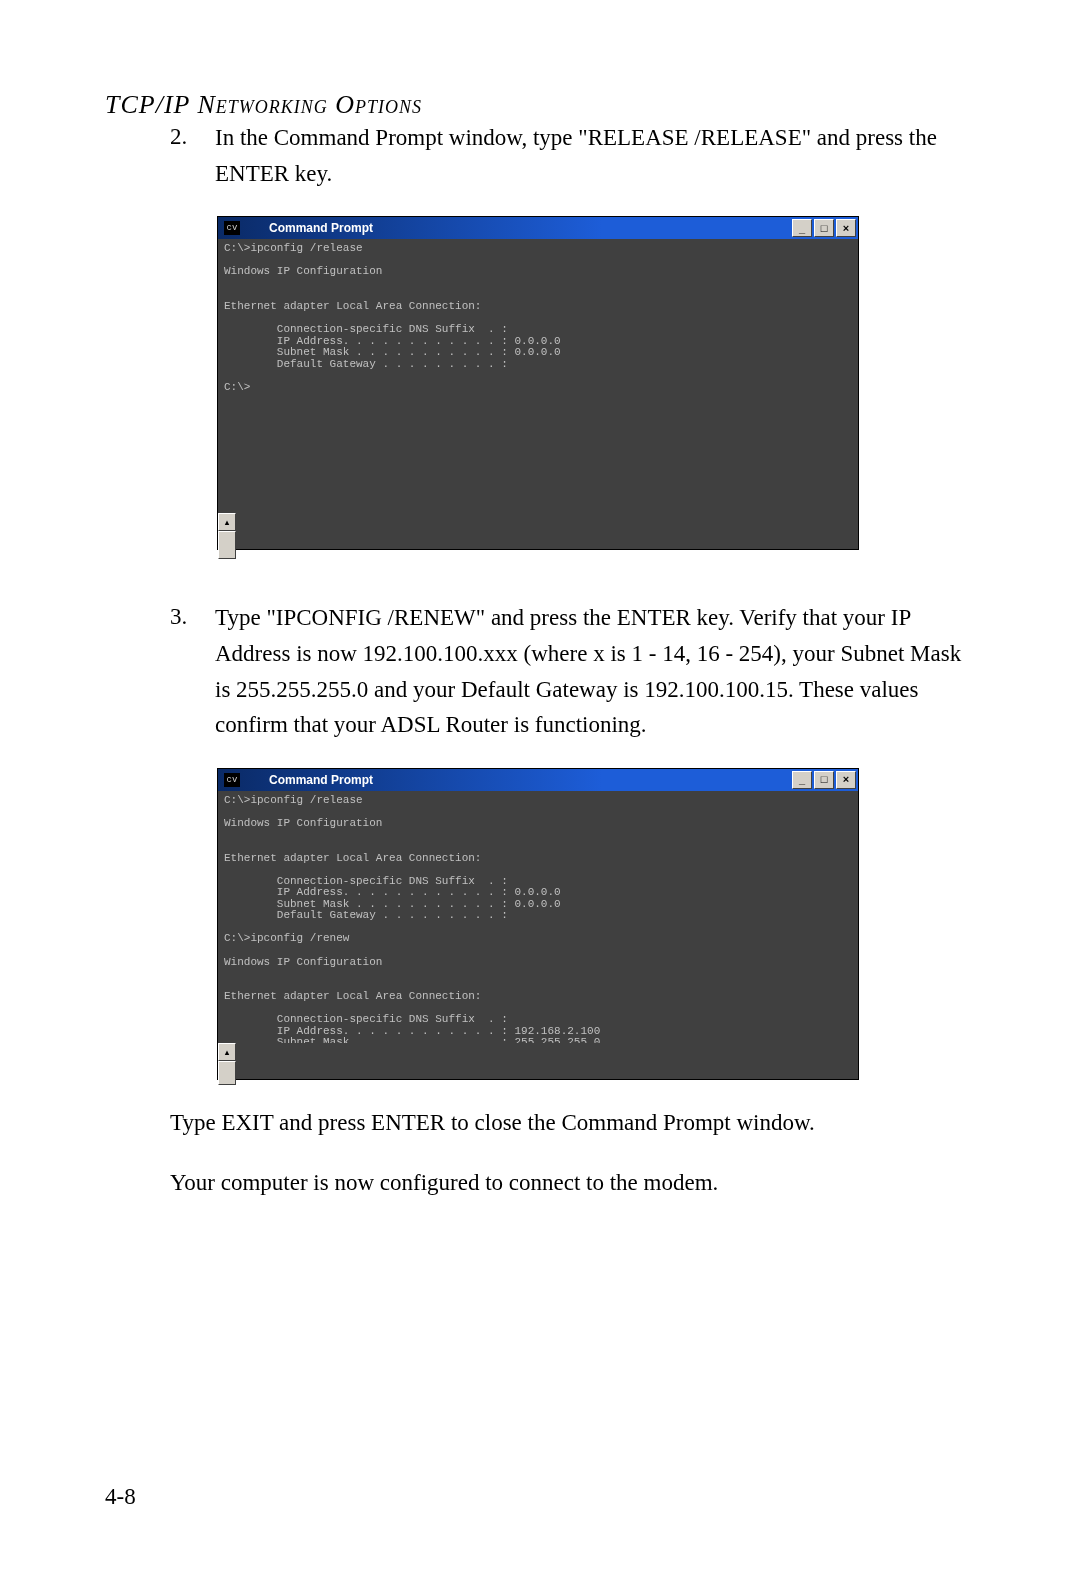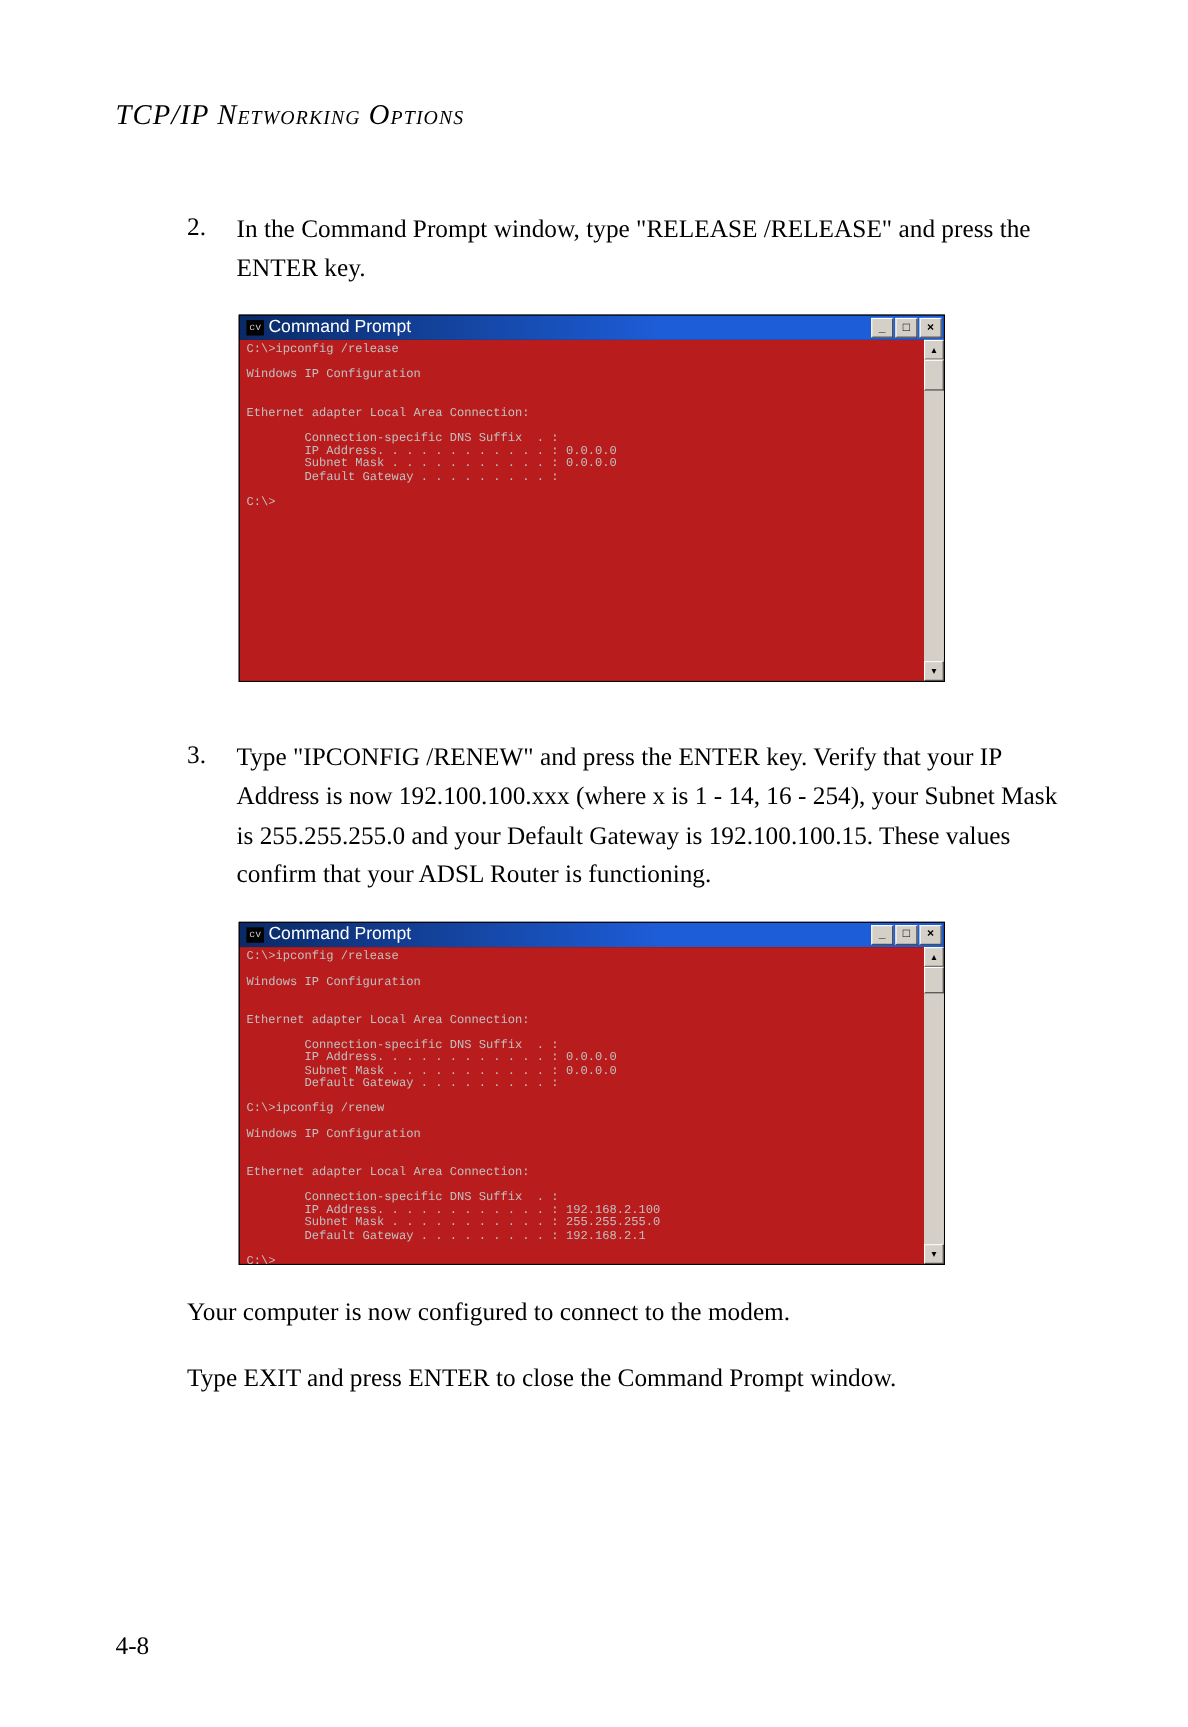--- a/index.html
+++ b/index.html
@@ -13,21 +13,20 @@
     position: relative;
   }
   .page {
     padding: 90px 105px 60px 105px;
   }
   .header-title {
     font-style: italic;
     font-variant: small-caps;
     font-size: 26px;
     letter-spacing: 1px;
-    margin-bottom: 70px;
   }
   .step {
     display: flex;
     margin-bottom: 20px;
     margin-left: 65px;
   }
   .step-num {
     width: 45px;
     flex-shrink: 0;
     font-size: 23px;
@@ -65,23 +64,24 @@
     display: inline-flex;
     align-items: center;
     justify-content: center;
     font-size: 9px;
     color: #ccc;
     font-family: "Courier New", monospace;
   }
   .titlebar .tb-title {
     color: #fff;
     font-family: Tahoma, sans-serif;
-    font-weight: normal;
-    font-size: 16px;
-    flex: 1;
+    font-weight: bold;
+    font-size: 12px;
+    flex: 1;
+    margin-left: 25px;
   }
   .tb-btns {
     display: flex;
     gap: 2px;
   }
   .tb-btn {
     width: 18px;
     height: 16px;
     background: #d4d0c8;
     border: 1px solid #fff;
@@ -91,21 +91,22 @@
     align-items: center;
     justify-content: center;
     font-size: 11px;
     font-family: Arial, sans-serif;
     font-weight: bold;
     line-height: 1;
   }
   .tb-btn.close { }
   .term-area {
     display: flex;
-    background: #b91c1c;
+    background: #404040;
+    flex-direction: column;
   }
   .term-content {
     flex: 1;
     color: #c0c0c0;
     font-family: "Courier New", monospace;
     font-size: 11px;
     line-height: 1.05;
     padding: 4px 6px;
     white-space: pre;
     overflow: hidden;
@@ -258,18 +259,18 @@
           <div class="sb-btn">▴</div>
           <div class="sb-track">
             <div class="sb-thumb" style="top:0;height:22px"></div>
           </div>
           <div class="sb-btn">▾</div>
         </div>
       </div>
     </div>
   </div>
 
+  <div class="para">Type EXIT and press ENTER to close the Command Prompt window.</div>
   <div class="para">Your computer is now configured to connect to the modem.</div>
-  <div class="para">Type EXIT and press ENTER to close the Command Prompt window.</div>
 
 </div>
 
 <div class="page-number">4-8</div>
 
 </body></html>

